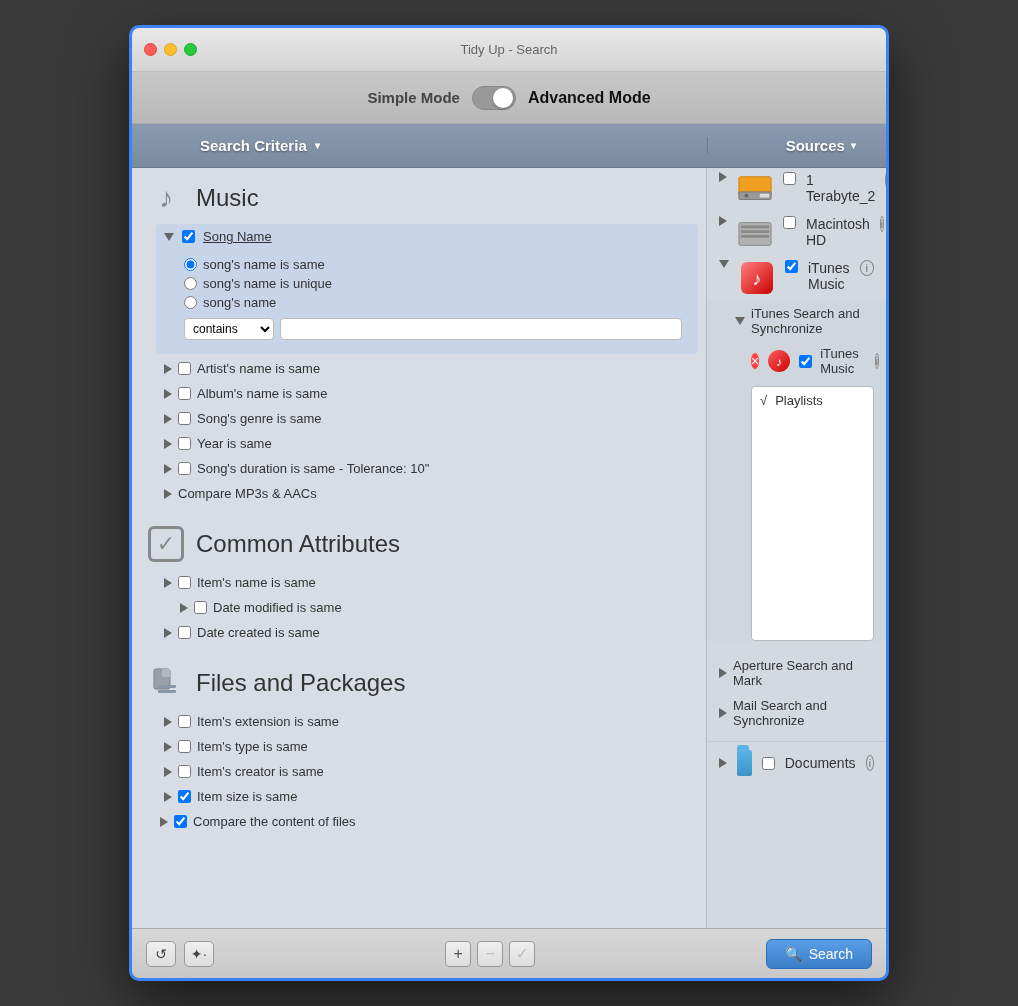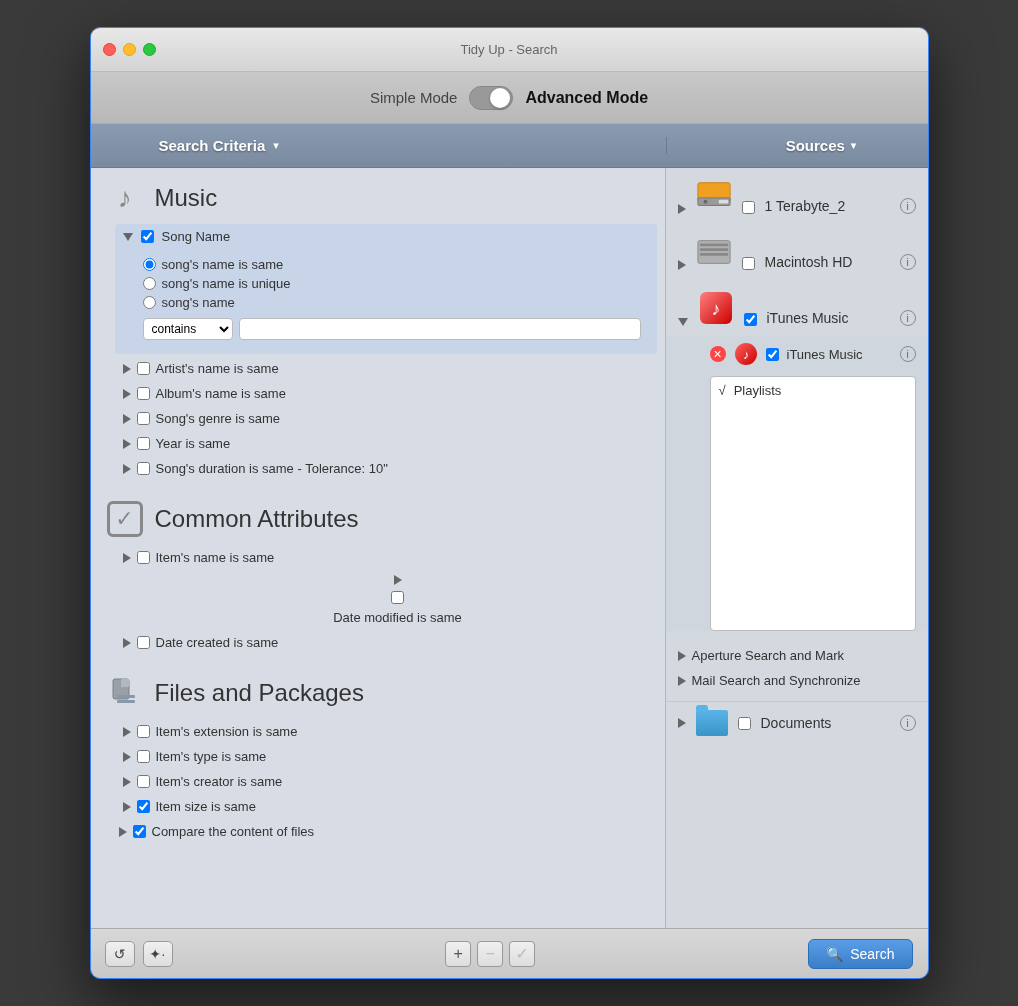--- a/index.html
+++ b/index.html
@@ -5,26 +5,26 @@
     * { box-sizing: border-box; margin: 0; padding: 0; }
     body {
       background: #3a3a3a;
       display: flex;
       justify-content: center;
       align-items: center;
       min-height: 100vh;
       font-family: -apple-system, 'Helvetica Neue', Helvetica, Arial, sans-serif;
     }
     .window {
-      width: 839px;
+      width: 760px;
       background: #737373;
       border-radius: 10px;
       box-shadow: 0 20px 60px rgba(0,0,0,0.6);
       overflow: hidden;
-      border: 1px solid #3b82f6;
+      border: 3px solid #3b82f6;
     }
     .titlebar {
       background: linear-gradient(to bottom, #e8e8e8, #d4d4d4);
       height: 44px;
       display: flex;
       align-items: center;
       padding: 0 12px;
       border-bottom: 1px solid #bbb;
       position: relative;
     }
@@ -54,21 +54,21 @@
       height: 52px;
       display: flex;
       align-items: center;
       justify-content: center;
       gap: 12px;
       border-bottom: 1px solid #aaa;
     }
     .mode-label {
       font-size: 15px;
       color: #444;
-      font-weight: 400;
+      font-weight: 700;
     }
     .mode-label.active {
       font-size: 16px;
       color: #111;
       font-weight: 600;
     }
     .toggle-switch {
       width: 44px;
       height: 24px;
       background: #999;
@@ -163,20 +163,21 @@
       align-items: center;
       padding: 5px 8px;
       gap: 8px;
       font-size: 13px;
       color: #333;
       border-radius: 4px;
     }
     .criteria-item.expanded {
       background: #c8d4e8;
       border-radius: 4px 4px 0 0;
+      text-decoration: underline;
     }
     .radio-options {
       background: #c8d4e8;
       padding: 6px 16px 10px 28px;
       border-radius: 0 0 4px 4px;
       margin-bottom: 2px;
     }
     .radio-row {
       display: flex;
       align-items: center;
@@ -233,22 +234,22 @@
       width: 36px;
       height: 36px;
       display: flex;
       align-items: center;
       justify-content: center;
       font-size: 26px;
     }
     
     .source-row {
       display: flex;
-      align-items: flex-end;
-      padding: 10px 12px;
+      align-items: flex-start;
+      padding: 4px 12px;
       gap: 10px;
       font-size: 13px;
       color: #333;
     }
     .source-icon {
       width: 36px;
       height: 36px;
       display: flex;
       align-items: center;
       justify-content: center;
@@ -540,33 +541,37 @@
         <input type="checkbox" style="">
         <span>Year is same</span>
       </div>
 
       <div class="checkbox-row" style="padding-left:32px;">
         <span class="triangle-right"></span>
         <input type="checkbox" style="">
         <span>Song's duration is same - Tolerance: 10"</span>
       </div>
 
+      <div class="checkbox-row" style="padding-left:32px;">
+        <span class="triangle-right"></span>
+        <span>Compare MP3s &amp; AACs</span>
+      </div>
 
       <div class="section-header" style="margin-top:8px;">
         <div class="section-icon-check">✓</div>
         <span class="section-title">Common Attributes</span>
       </div>
 
       <div class="checkbox-row" style="padding-left:32px;">
         <span class="triangle-right"></span>
         <input type="checkbox" style="">
         <span>Item's name is same</span>
       </div>
 
-      <div class="checkbox-row" style="padding-left:48px;flex-direction:column;">
+      <div class="checkbox-row" style="padding-left:48px;">
         <span class="triangle-right"></span>
         <input type="checkbox" style="">
         <span>Date modified is same</span>
       </div>
 
       <div class="checkbox-row" style="padding-left:32px;">
         <span class="triangle-right"></span>
         <input type="checkbox" style="">
         <span>Date created is same</span>
       </div>
@@ -661,20 +666,24 @@
               </defs>
               <text x="18" y="25" text-anchor="middle" font-size="18" fill="white">♪</text>
             </svg>
           </div>
           <input type="checkbox" checked="" style="">
           <span class="source-name">iTunes Music</span>
           <div class="info-btn">i</div>
         </div>
 
         <div style="padding-left:16px; background: rgba(200,210,220,0.3);">
+          <div class="subsection-header">
+            <span class="triangle-down"></span>
+            <span>iTunes Search and Synchronize</span>
+          </div>
 
           <div class="itunes-sub-row">
             <button class="remove-btn">×</button>
             <div style="width:24px;height:24px;">
               <svg width="24" height="24" viewBox="0 0 24 24">
                 <circle cx="12" cy="12" r="11" fill="url(#grad2)"></circle>
                 <defs>
                   <linearGradient id="grad2" x1="0%" y1="0%" x2="100%" y2="100%">
                     <stop offset="0%" style="stop-color:#ff6060"></stop>
                     <stop offset="100%" style="stop-color:#cc0000"></stop>

